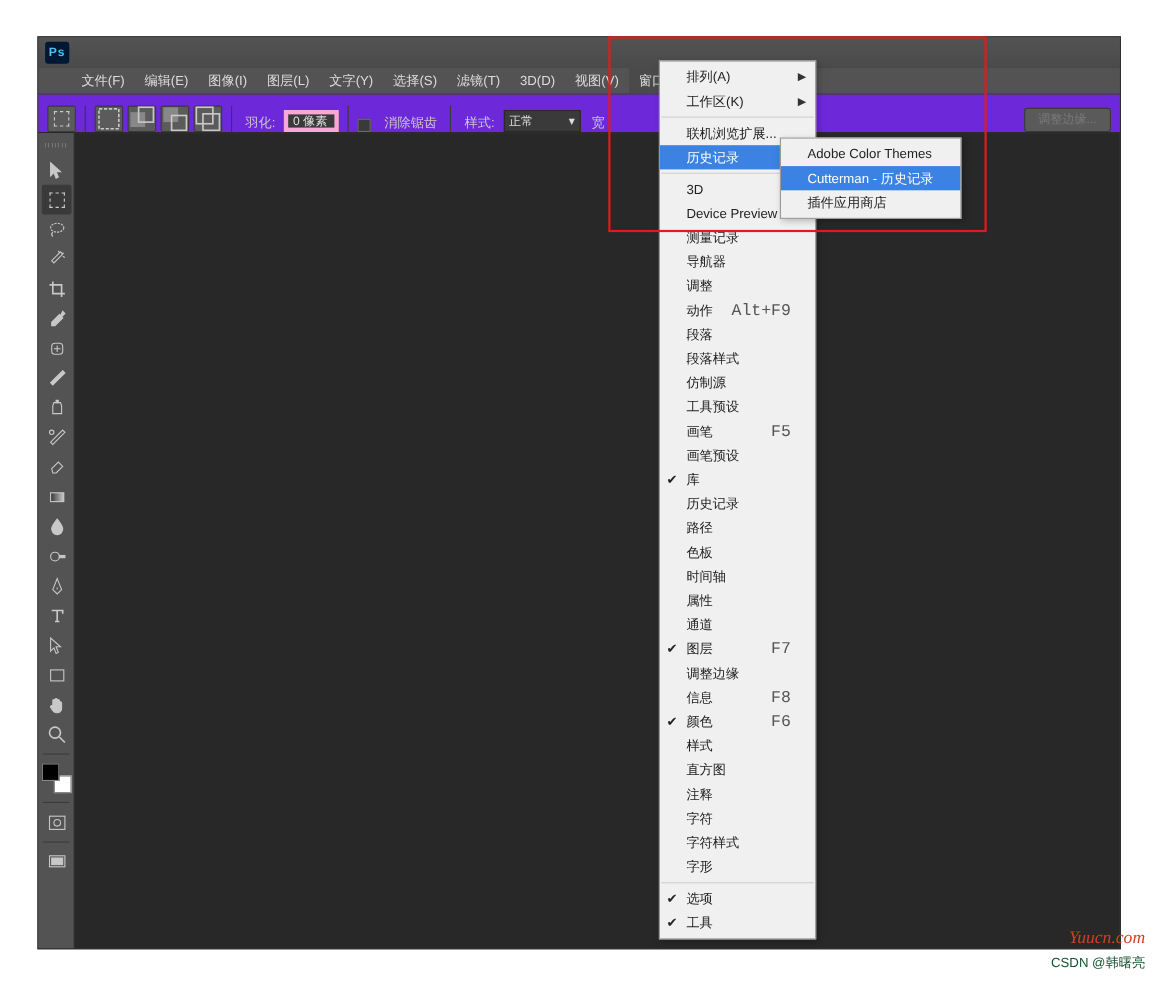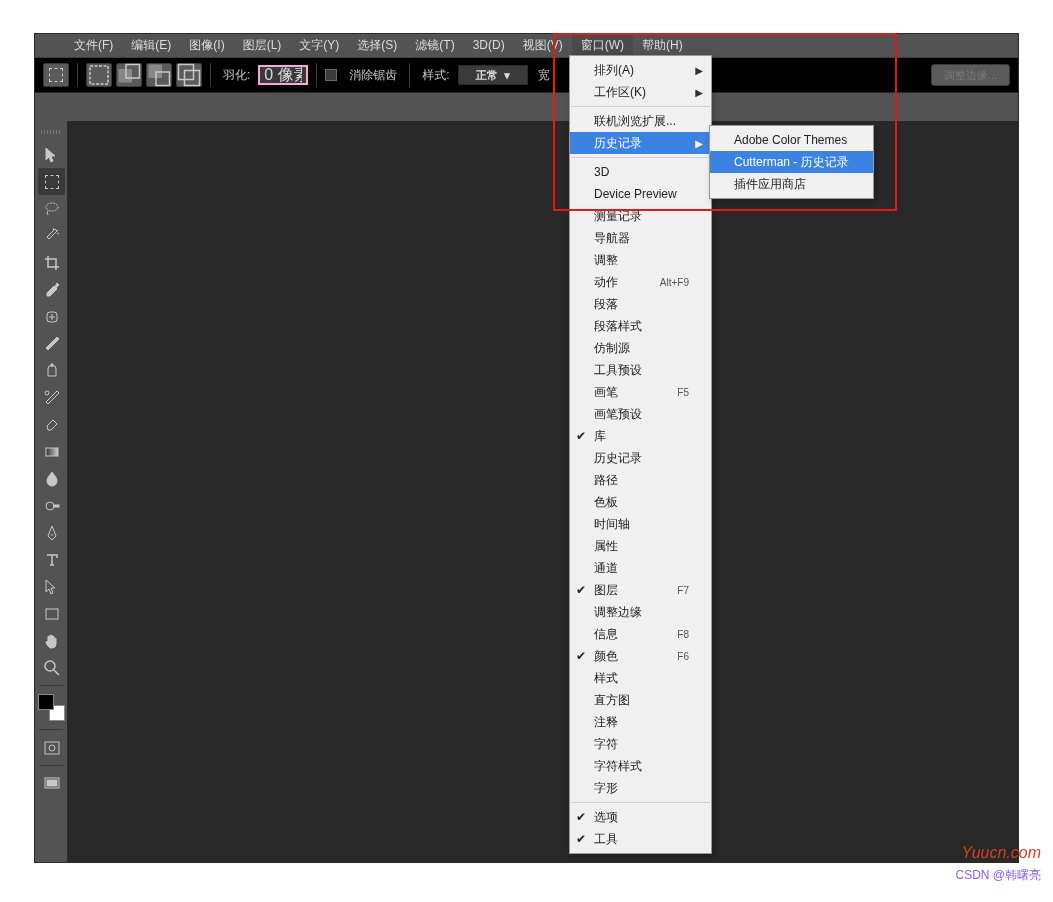--- a/index.html
+++ b/index.html
@@ -3,59 +3,62 @@
 <meta charset="utf-8">
 <style>
 * { margin: 0; padding: 0; box-sizing: border-box; font-family: "Microsoft YaHei", Arial, sans-serif; }
 body { background: #fff; width: 1053px; height: 902px; position: relative; }
 .app-window { position: absolute; left: 34px; top: 33px; width: 985px; height: 830px; background: #535353; border: 1px solid #2a2a2a; }
 .titlebar { height: 28px; background: linear-gradient(to bottom,#535353,#4a4a4a); display: flex; align-items: center; padding: 0 6px; }
 .ps-logo { width: 22px; height: 20px; background: #001833; border-radius: 3px; display: flex; align-items: center; justify-content: center; color: #4fc2f7; font-weight: bold; font-size: 11px; letter-spacing: 1px; }
 .menubar { height: 23px; background: #535353; display: flex; align-items: center; padding-left: 30px; font-size: 12px; color: #dcdcdc; }
 .menu-item { padding: 0 9px; height: 23px; line-height: 23px; cursor: default; }
 .menu-item.active { background: #4a4a4a; }
-.options-bar { height: 36px; background: #000000; border-top: 1px solid #3e3e3e; border-bottom: 1px solid #2a2a2a; display: flex; align-items: center; padding: 0 8px; gap: 4px; font-size: 12px; color: #c8c8c8; }
+.options-bar { height: 36px; background: #6d28d9; border-top: 1px solid #3e3e3e; border-bottom: 1px solid #2a2a2a; display: flex; align-items: flex-end; padding: 0 8px; gap: 4px; font-size: 12px; color: #c8c8c8; }
 .ob-icon { width: 26px; height: 24px; background: #5b5b5b; border: 1px solid #3a3a3a; border-radius: 2px; display: flex; align-items: center; justify-content: center; }
 .ob-sep { width: 1px; height: 24px; background: #3a3a3a; margin: 0 4px; }
 .ob-label { margin: 0 4px; }
-.ob-input { width: 50px; height: 20px; background: #3a3a3a; border: 2px solid #f9a8d4; color: #ddd; font-size: 16px; padding: 0 4px; }
+.ob-input { width: 50px; height: 20px; background: #3a3a3a; border: 4px solid #f9a8d4; color: #ddd; font-size: 11px; padding: 0 4px; }
 .ob-checkbox { width: 12px; height: 12px; background: #3a3a3a; border: 1px solid #6a6a6a; display: inline-block; margin-right: 4px; }
-.ob-select { width: 70px; height: 20px; background: #3a3a3a; border: 1px solid #2a2a2a; color: #ddd; font-size: 11px; padding: 0 17px; display: flex; align-items: center; justify-content: space-between; font-weight: bold; }
+.ob-select { width: 70px; height: 20px; background: #3a3a3a; border: 1px solid #2a2a2a; color: #ddd; font-size: 11px; padding: 0 4px; display: flex; align-items: center; justify-content: space-between; }
 .ob-btn { height: 22px; padding: 0 12px; background: #5a5a5a; border: 1px solid #3a3a3a; border-radius: 3px; color: #c8c8c8; font-size: 11px; line-height: 20px; }
 .ob-btn.disabled { color: #7a7a7a; }
 .workspace { position: absolute; left: 33px; top: 87px; right: 0; bottom: 0; background: #282828; }
 .tools-panel { position: absolute; left: 0; top: 87px; width: 33px; bottom: 0; background: #535353; border-right: 1px solid #2a2a2a; padding-top: 6px; }
 .tool-grip { height: 10px; margin: 0 4px 4px; display: flex; align-items: center; justify-content: center; }
 .tool-grip::before { content: ""; width: 20px; height: 4px; background: repeating-linear-gradient(90deg,#777 0 1px,transparent 1px 3px); }
 .tool { width: 27px; height: 27px; margin: 0 3px; display: flex; align-items: center; justify-content: center; color: #c8c8c8; font-size: 16px; position: relative; cursor: default; }
 .tool.active { background: #3a3a3a; border-radius: 2px; }
 .tool svg { width: 18px; height: 18px; fill: #c8c8c8; stroke: #c8c8c8; }
 .color-swatches { margin: 8px 3px; position: relative; width: 27px; height: 27px; }
 .swatch-bg { position: absolute; right: 0; bottom: 0; width: 16px; height: 16px; background: #fff; border: 1px solid #888; }
 .swatch-fg { position: absolute; left: 0; top: 0; width: 16px; height: 16px; background: #000; border: 1px solid #888; }
 .tool-divider { height: 1px; background: #3a3a3a; margin: 4px 4px; }
 .dropdown { position: absolute; background: #f0f0f0; border: 1px solid #999; box-shadow: 2px 2px 6px rgba(0,0,0,0.25); font-size: 12px; color: #222; z-index: 100; padding: 3px 0; }
-.dropdown-main { left: 569px; top: 55px; width: 143px; }
+.dropdown-main { left: 599px; top: 55px; width: 143px; }
 .dd-row { height: 22px; display: flex; align-items: center; padding: 0 18px 0 24px; position: relative; cursor: default; white-space: nowrap; }
 .dd-row.highlighted { background: #3b82e2; color: #fff; }
 .dd-row.highlighted .dd-arrow { color: #fff; }
 .dd-sep-row { height: 1px; padding: 0; margin: 3px 1px; background: #d0d0d0; }
 .dd-check { position: absolute; left: 6px; font-size: 12px; }
-.dd-shortcut { position: absolute; right: 22px; color: #555; font-size: 10px; }
+.dd-shortcut { position: absolute; right: 22px; color: #555; font-size: 15px; font-family: Liberation Mono, monospace; }
 .dd-arrow { position: absolute; right: 8px; font-size: 10px; color: #333; }
 .dropdown-sub { left: 709px; top: 125px; width: 165px; text-align: right; }
 .annotation-box { position: absolute; left: 553px; top: 33px; width: 344px; height: 178px; border: 2px solid #e41a1a; pointer-events: none; z-index: 200; }
-.watermark1 { position: absolute; right: 12px; bottom: 40px; color: #d04020; font-size: 16px; font-style: italic; font-family: Liberation Sans, sans-serif; }
-.watermark2 { position: absolute; right: 12px; bottom: 18px; color: #8b5cf6; font-size: 12px; }
+.watermark1 { position: absolute; right: 12px; bottom: 40px; color: #d04020; font-size: 16px; font-style: italic; font-family: Liberation Serif, serif; }
+.watermark2 { position: absolute; right: 12px; bottom: 18px; color: #14532d; font-size: 12px; }
 .marquee-rect { width:14px; height:14px; border:1px dashed #c8c8c8; }
 </style>
 </head>
 <body>
 
 <div class="app-window">
+  <div class="titlebar">
+    <div class="ps-logo">Ps</div>
+  </div>
 
   <div class="menubar">
     <div class="menu-item">文件(F)</div>
     <div class="menu-item">编辑(E)</div>
     <div class="menu-item">图像(I)</div>
     <div class="menu-item">图层(L)</div>
     <div class="menu-item">文字(Y)</div>
     <div class="menu-item">选择(S)</div>
     <div class="menu-item">滤镜(T)</div>
     <div class="menu-item">3D(D)</div>

